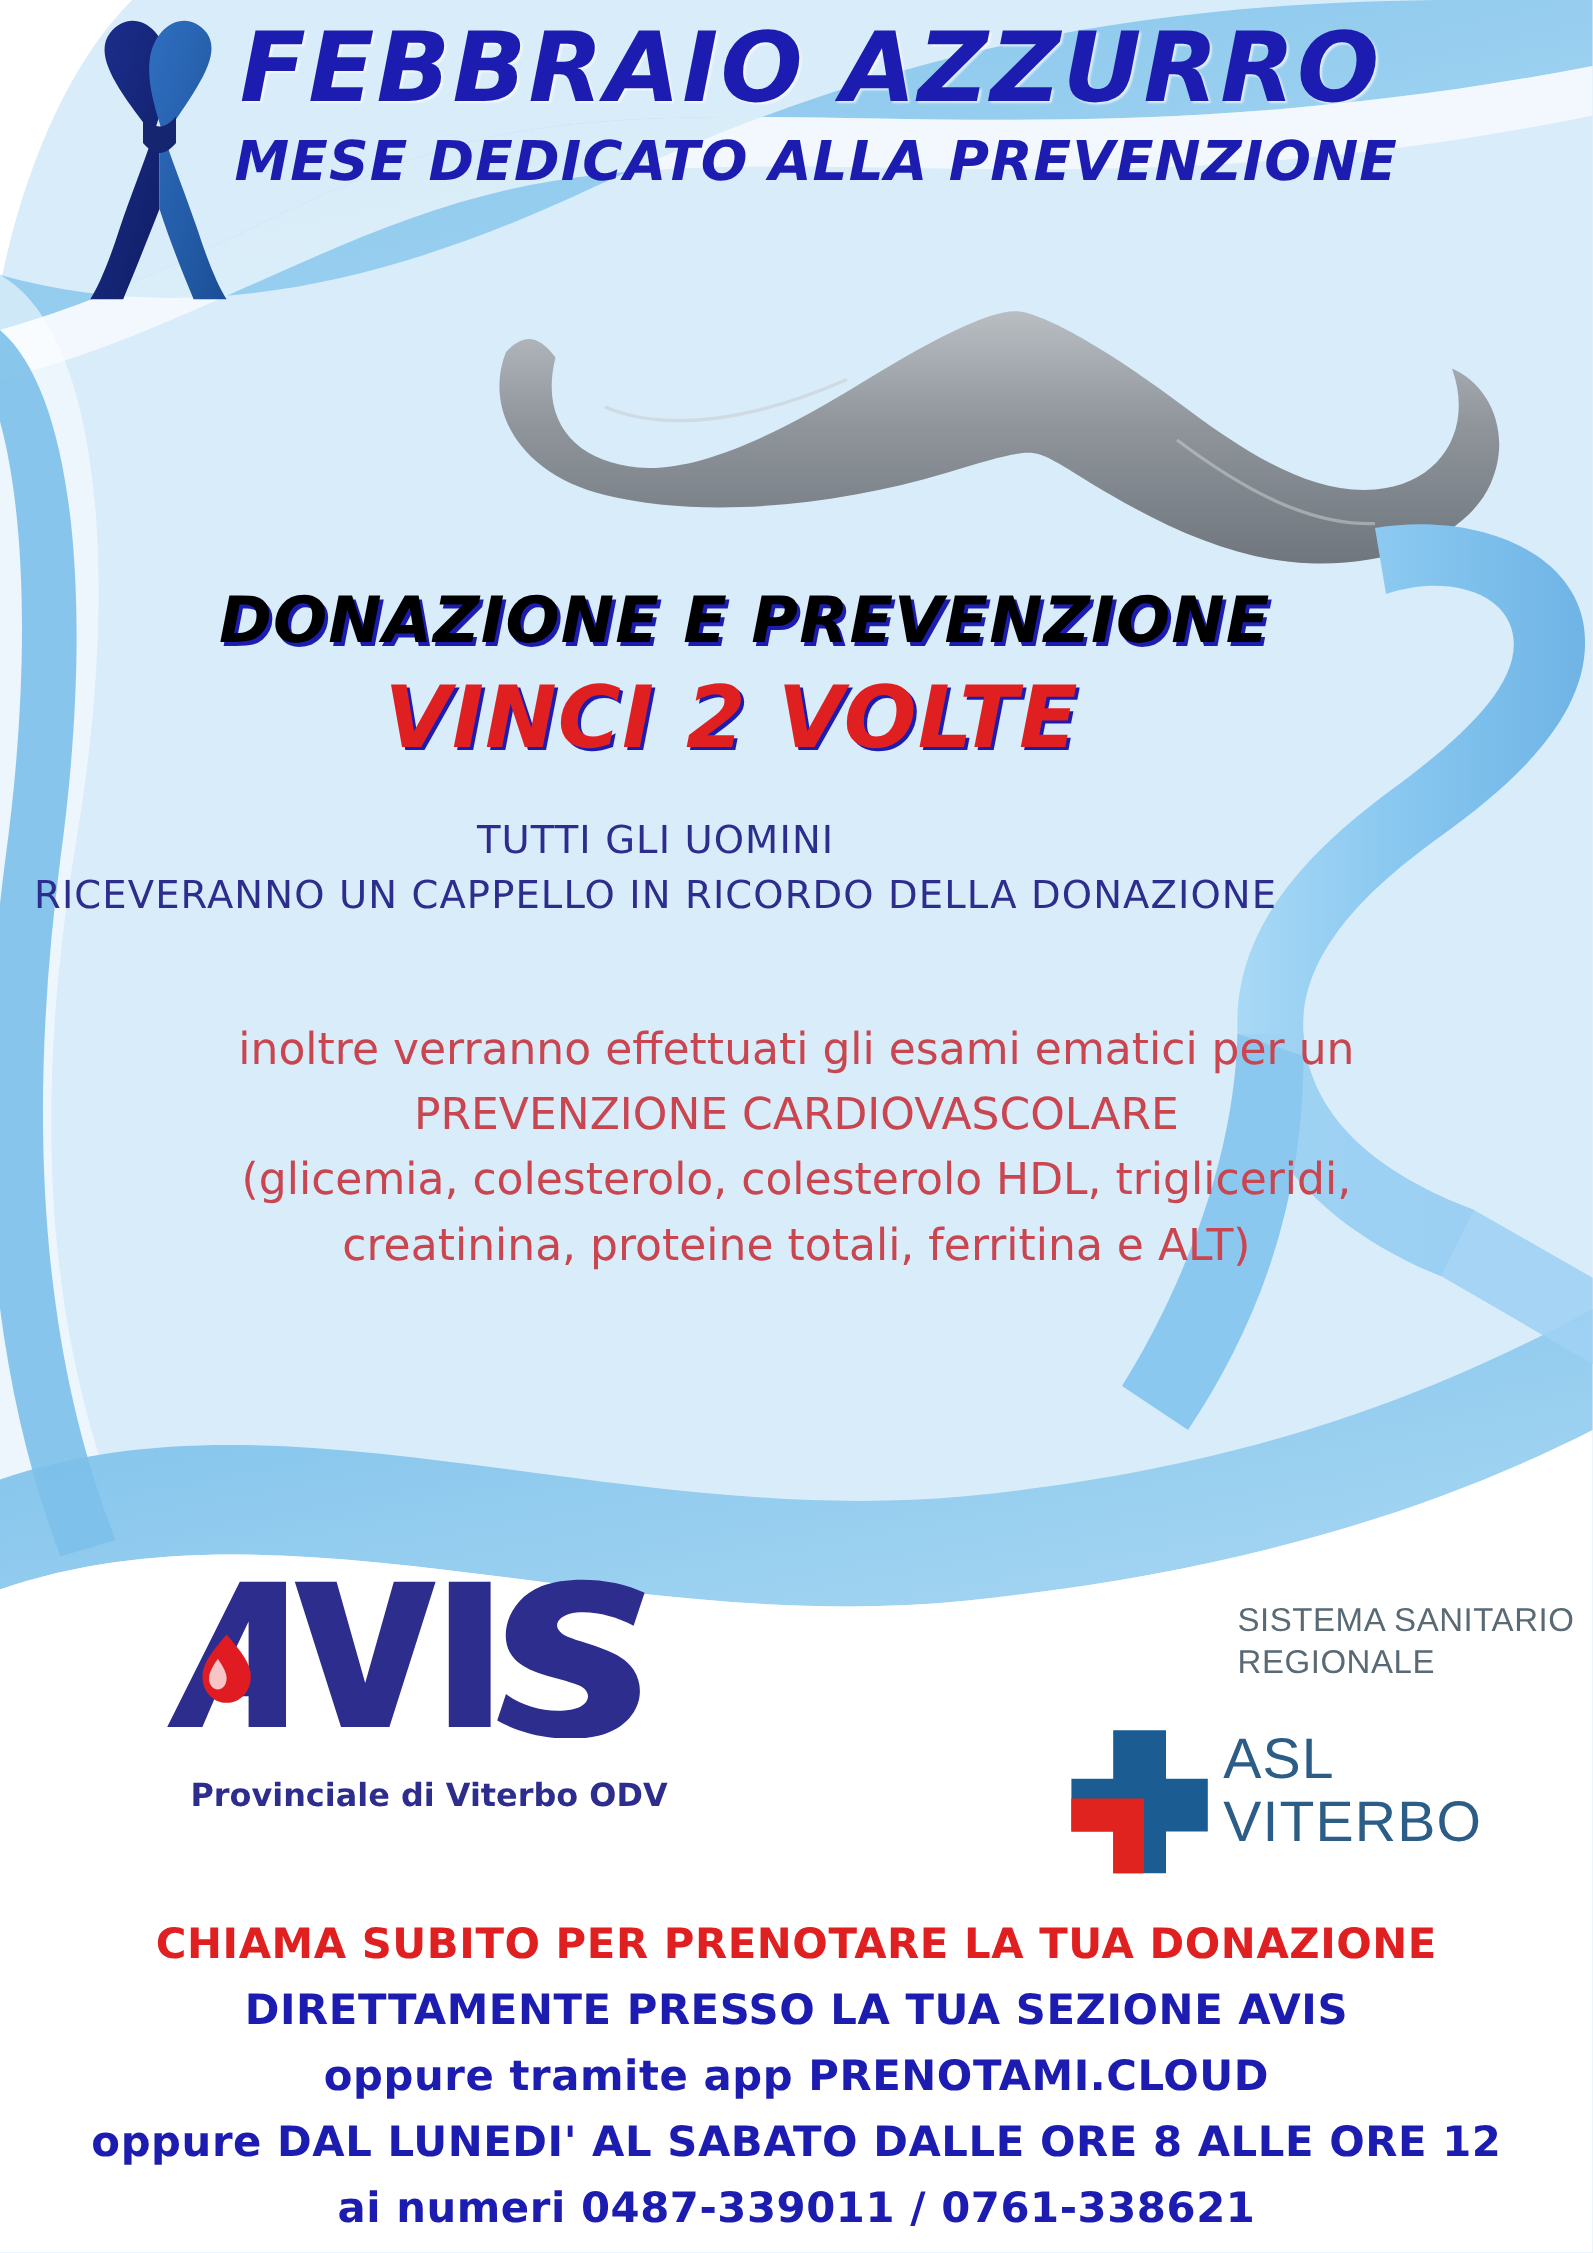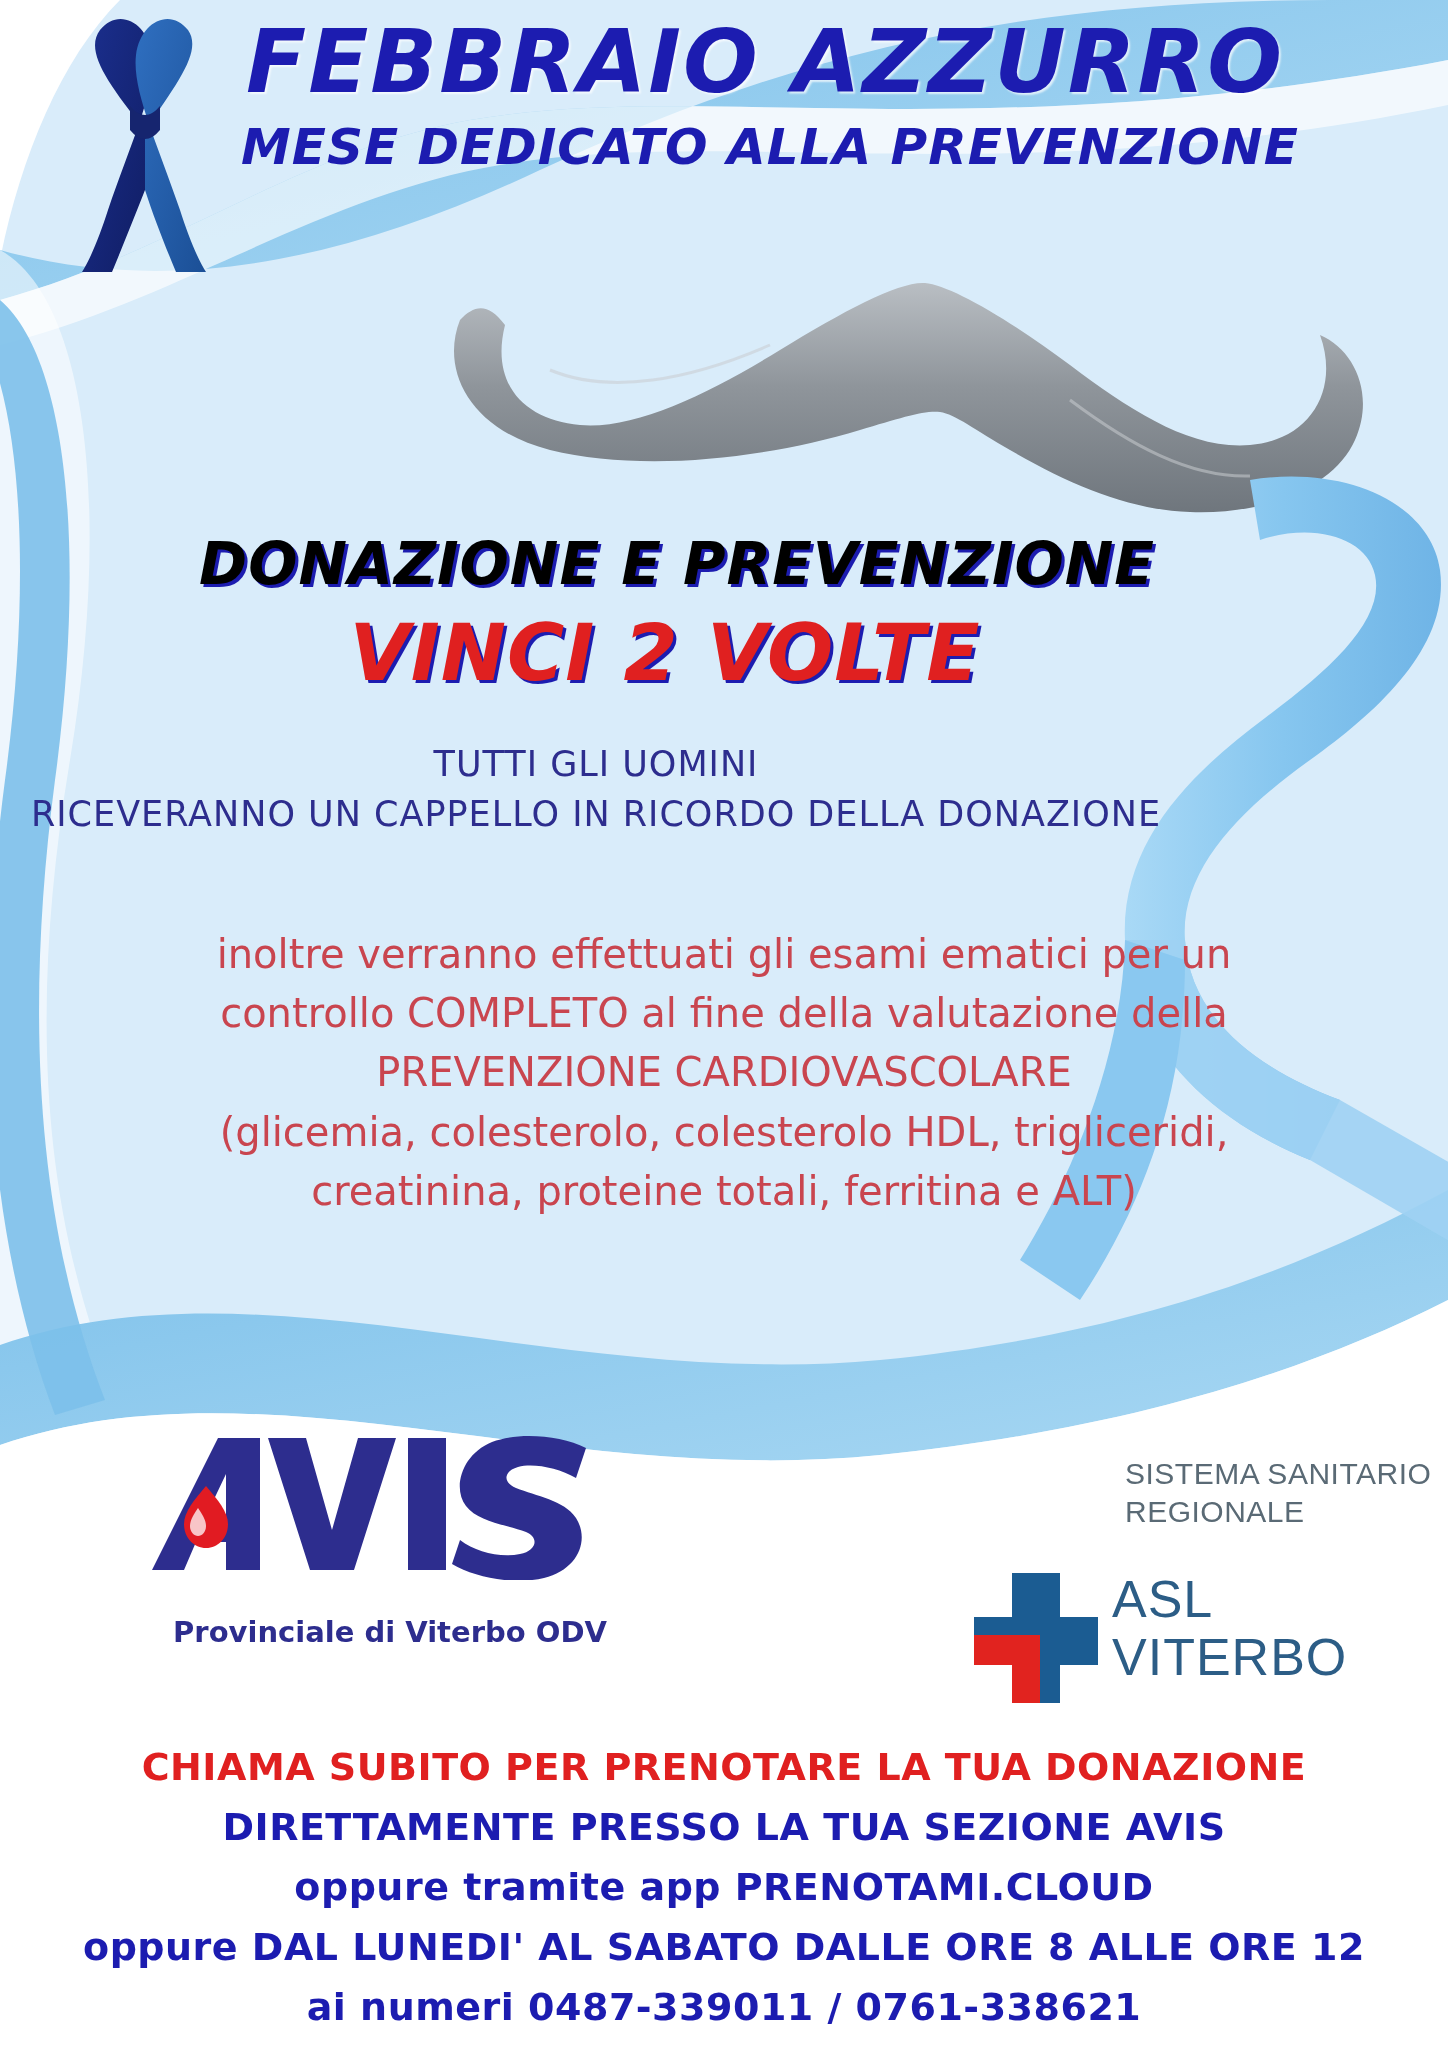--- a/index.html
+++ b/index.html
@@ -58,21 +58,20 @@
     height: 900px;
   }
 
   
   .headline-wrap {
     position: absolute;
     left: 0;
     top: 18px;
     width: 1364px;
     text-align: center;
-    padding-left: 28px;
   }
   .headline1 {
     font-family: "DejaVu Sans", sans-serif;
     font-weight: bold;
     font-style: italic;
     font-size: 88px;
     letter-spacing: 2px;
     color: #1c1cb0;
     margin-left: 110px;
     line-height: 1.0;
@@ -306,21 +305,20 @@
   <div class="slogan1">DONAZIONE E PREVENZIONE</div>
   <div class="slogan2">VINCI 2 VOLTE</div>
 
   <div class="blueblock">
     <div>TUTTI GLI UOMINI</div>
     <div>RICEVERANNO UN CAPPELLO IN RICORDO DELLA DONAZIONE</div>
   </div>
 
   <div class="redblock">
     <div>inoltre verranno effettuati gli esami ematici per un</div>
-    <div>controllo COMPLETO al fine della valutazione della</div>
     <div>PREVENZIONE CARDIOVASCOLARE</div>
     <div>(glicemia, colesterolo, colesterolo HDL, trigliceridi,</div>
     <div>creatinina, proteine totali, ferritina e ALT)</div>
   </div>
 
   <svg class="avis-logo" viewBox="0 0 520 150">
     <g fill="#2d2d8e">
       <path d="M12,140 L78,8 L120,8 L120,140 L86,140 L86,112 L56,112 L44,140 Z M86,86 L86,44 L66,86 Z"></path>
       <path d="M128,8 L166,8 L192,100 L218,8 L256,8 L214,140 L170,140 Z"></path>
       <path d="M268,8 L306,8 L306,140 L268,140 Z"></path>

